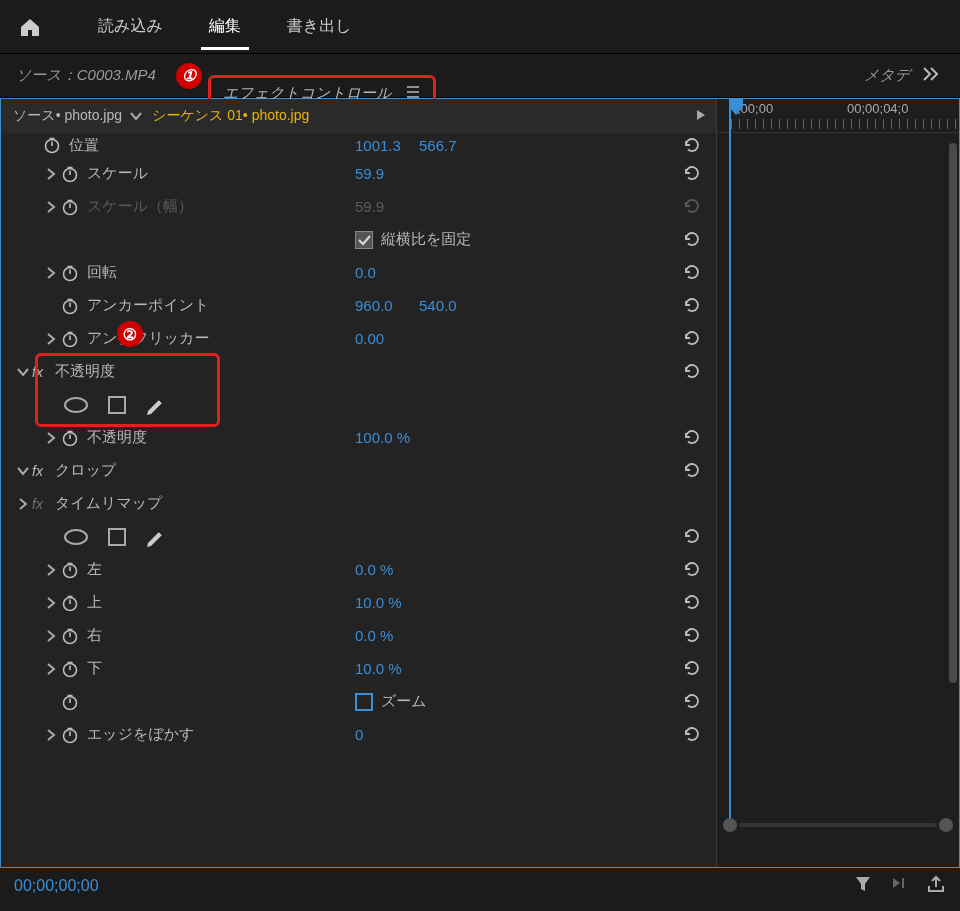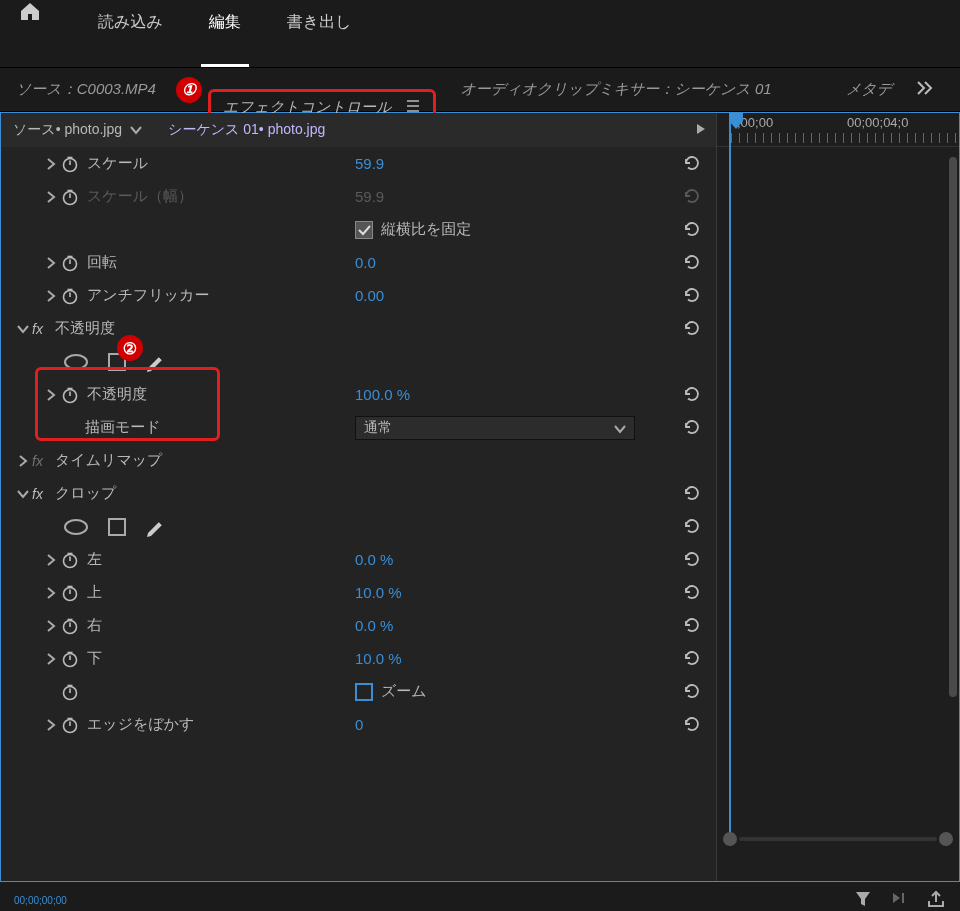--- a/index.html
+++ b/index.html
@@ -8,22 +8,23 @@
     height: 911px;
     background: #1b1b1b;
     font-family: "Hiragino Kaku Gothic Pro", "Meiryo", sans-serif;
     color: #b8b8b8;
     font-size: 15px;
     overflow: hidden;
     position: relative;
   }
   
   .top-bar {
-    height: 68px;
+    height: 54px;
     display: flex;
+    align-items: center;
     padding: 0 0 0 0;
     border-bottom: 1px solid #000;
   }
   .home-icon { width: 60px; display:flex; justify-content:center;}
   .top-tabs {
     display: flex;
     gap: 30px;
     font-size: 16px;
     margin-left: 30px;
   }
@@ -59,21 +60,21 @@
     margin-right: 24px;
     margin-top: 36px;
   }
   .panel-menu-icon { margin-left: 14px; }
   .badge-circle {
     width: 26px; height: 26px; border-radius: 50%;
     background: #d00000; color: #fff; font-weight:bold;
     display: inline-flex; align-items:center; justify-content:center;
     font-size: 16px; margin-right: 6px;
   }
-  .meta-right { position:absolute; right: 26px; display:flex; align-items:center; gap:22px;}
+  .meta-right { position:absolute; right: 20px; display:flex; align-items:center; gap:10px;}
 
   
   .content {
     display: flex;
     height: 770px;
     border: 1px solid #3a8ed6;
   }
   .left-pane {
     flex: 0 0 715px;
     display: flex; flex-direction: column;
@@ -88,21 +89,21 @@
     position:relative;
   }
   
   .source-row {
     height: 34px;
     display:flex; align-items:center;
     padding-left: 12px;
     font-size: 14px;
     background:#2a2a2a;
   }
-  .source-row .link { color:#c4b5fd; margin-left: 20px;}
+  .source-row .link { color:#eab308; margin-left: 4px;}
   .source-row .sep { margin: 0 6px; }
   .play-tri { margin-left:auto; margin-right:8px;}
   
   .props {
     flex:1;
     overflow:hidden;
   }
   .prow {
     height: 33px;
     display:flex; align-items:center;
@@ -155,21 +156,21 @@
   .ruler-ticks { position:absolute; left:14px; right:0; top:20px; height:10px;
     background: repeating-linear-gradient(to right,#666 0,#666 1px,transparent 1px,transparent 8px);
   }
   .time-label { position:absolute; top:2px; font-size:13px; color:#aaa;}
   .playhead-line { position:absolute; left:12px; top:0; width:2px; height:720px; background:#3a8ed6;}
 
   
   .bottom-bar {
     height: 36px; display:flex;align-items:center;
     padding: 0 14px; color:#3a8ed6;
-    font-size:10px;
+    font-size:16px;
   }
   .bottom-icons {
     margin-left:auto; display:flex; gap:18px; color:#aaa;
   }
   .scroll-thumb-v { position:absolute; right:2px; top:44px; width:8px; height:540px; background:#4a4a4a; border-radius:4px;}
   .scroll-track-h { position:absolute; left:6px; right:6px; bottom:36px; height:12px;}
   .scroll-circle { width:14px;height:14px;border-radius:50%;background:#555; position:absolute;}
   .scroll-bar-h { position:absolute; top:4px; left:16px; right:16px; height:4px; background:#333; border-radius:2px;}
   a,span{cursor:default;}
 </style>
@@ -251,21 +252,20 @@
 
 <div class="panel-tabs">
   <span class="panel-tab">ソース：C0003.MP4</span>
   <span class="badge-circle">①</span>
   <div class="panel-tab-hl">
     <span>エフェクトコントロール</span>
     <span class="panel-menu-icon"><svg width="16" height="16">
           <use href="#menu-ic"></use>
         </svg></span>
   </div>
-  <span class="panel-tab">オーディオクリップミキサー：シーケンス 01</span>
   <div class="meta-right">
     <span class="panel-tab" style="margin-right:2px">メタデ</span>
     <span><svg width="18" height="18">
           <use href="#dblchev"></use>
         </svg></span>
   </div>
 </div>
 
 <div class="content">
   <div class="left-pane">
@@ -275,20 +275,33 @@
             <use href="#chev-d"></use>
           </svg></span>
       <span class="link">シーケンス 01• photo.jpg</span>
       <span class="play-tri"><svg width="14" height="16">
             <use href="#tri-r"></use>
           </svg></span>
     </div>
 
     <div class="props">
 
+      <div class="prow indent1" style="height:24px;overflow:hidden">
+        <span class="timer">
+            <svg width="18" height="18">
+              <use href="#stopwatch"></use>
+            </svg>
+          </span>
+        <span class="label">位置</span>
+        <span class="val">1001.3</span>
+        <span class="val2">566.7</span>
+        <span class="reset"><svg width="18" height="18">
+              <use href="#reset-ic"></use>
+            </svg></span>
+      </div>
 
       <div class="prow indent1">
         <span class="toggle">
             <svg width="14" height="16">
               <use href="#chev-r"></use>
             </svg>
           </span>
         <span class="timer">
             <svg width="18" height="18">
               <use href="#stopwatch"></use>
@@ -342,20 +355,36 @@
               <use href="#stopwatch"></use>
             </svg>
           </span>
         <span class="label">回転</span>
         <span class="val">0.0</span>
         <span class="reset"><svg width="18" height="18">
               <use href="#reset-ic"></use>
             </svg></span>
       </div>
 
+      <div class="prow indent1">
+        <span class="toggle" style="visibility:hidden">
+            <svg width="14" height="16"></svg>
+          </span>
+        <span class="timer">
+            <svg width="18" height="18">
+              <use href="#stopwatch"></use>
+            </svg>
+          </span>
+        <span class="label">アンカーポイント</span>
+        <span class="val">960.0</span>
+        <span class="val2">540.0</span>
+        <span class="reset"><svg width="18" height="18">
+              <use href="#reset-ic"></use>
+            </svg></span>
+      </div>
 
       <div class="prow indent1" style="position:relative">
         <span class="toggle">
             <svg width="14" height="16">
               <use href="#chev-r"></use>
             </svg>
           </span>
         <span class="timer">
             <svg width="18" height="18">
               <use href="#stopwatch"></use>
@@ -416,62 +445,50 @@
               <use href="#stopwatch"></use>
             </svg>
           </span>
         <span class="label">不透明度</span>
         <span class="val">100.0 %</span>
         <span class="reset"><svg width="18" height="18">
               <use href="#reset-ic"></use>
             </svg></span>
       </div>
 
-      <div class="prow indent2">
-        <span class="label" style="margin-left:30px">描画モード</span>
-        <div class="dropdown">
-          <span>通常</span>
-          <svg width="14" height="14">
+
+      <div class="prow" style="padding-left:12px">
+        <span class="toggle">
+            <svg width="14" height="16">
               <use href="#chev-d"></use>
             </svg>
-        </div>
+          </span>
+        <span class="fx">
+            <svg width="20" height="16">
+              <use href="#fx-ic"></use>
+            </svg>
+          </span>
+        <span class="fx-label">クロップ</span>
         <span class="reset"><svg width="18" height="18">
               <use href="#reset-ic"></use>
             </svg></span>
       </div>
 
       <div class="prow" style="padding-left:12px">
         <span class="toggle">
             <svg width="14" height="16">
               <use href="#chev-r"></use>
             </svg>
           </span>
         <span class="fx" style="opacity:.5">
             <svg width="20" height="16">
               <use href="#fx-ic"></use>
             </svg>
           </span>
         <span class="fx-label">タイムリマップ</span>
-      </div>
-
-      <div class="prow" style="padding-left:12px">
-        <span class="toggle">
-            <svg width="14" height="16">
-              <use href="#chev-d"></use>
-            </svg>
-          </span>
-        <span class="fx">
-            <svg width="20" height="16">
-              <use href="#fx-ic"></use>
-            </svg>
-          </span>
-        <span class="fx-label">クロップ</span>
-        <span class="reset"><svg width="18" height="18">
-              <use href="#reset-ic"></use>
-            </svg></span>
       </div>
       <div class="prow indent2">
         <div class="mask-row">
           <span>
               <svg width="26" height="18">
                 <use href="#ellipse-ic"></use>
               </svg>
             </span>
           <span>
               <svg width="20" height="20">

